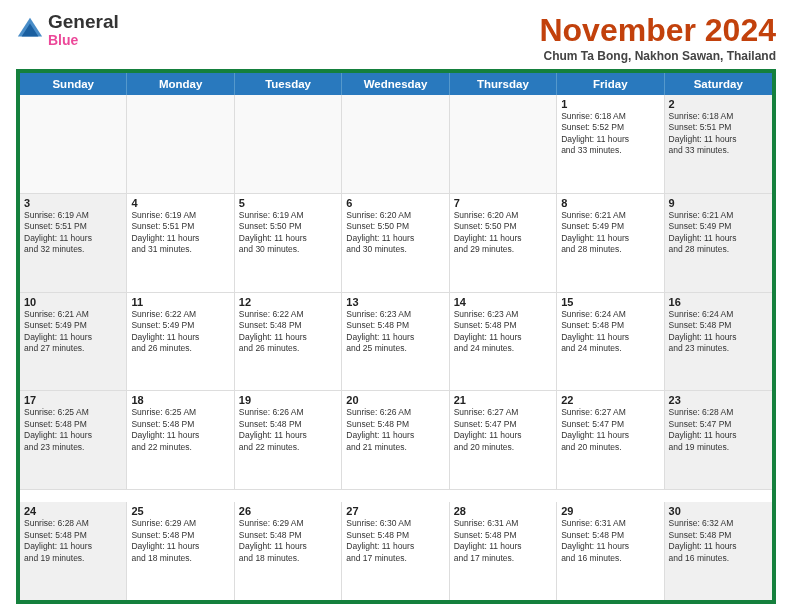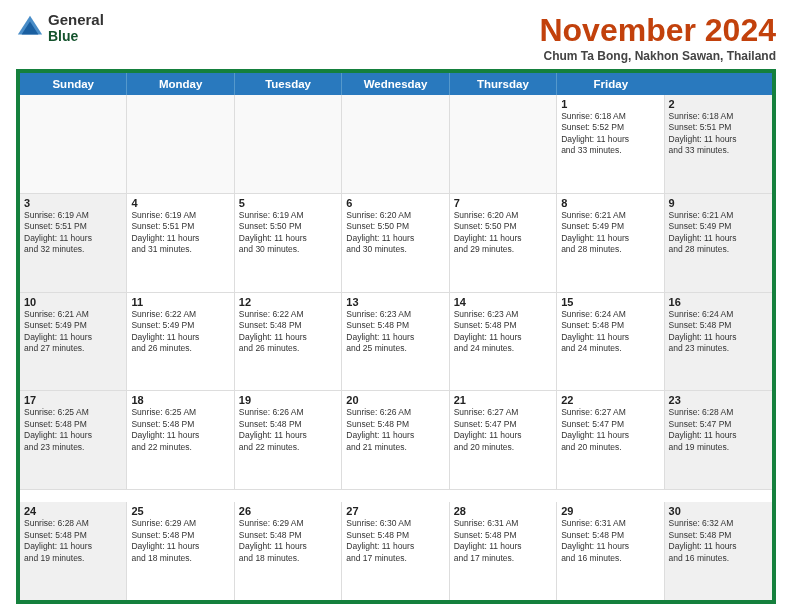--- a/index.html
+++ b/index.html
@@ -27,29 +27,29 @@
       display: flex;
       align-items: center;
       gap: 4px;
     }
     .logo-text {
       display: flex;
       flex-direction: column;
       line-height: 1.1;
     }
     .logo-general {
-      font-size: 15px;
+      font-size: 19px;
       font-weight: bold;
       color: #333;
       text-align: center;
     }
     .logo-blue {
       font-size: 14px;
       font-weight: bold;
-      color: #14532d;
+      color: #ec4899;
     }
     .logo-icon {
       width: 28px;
       height: 28px;
     }
     .title-section {
       text-align: right;
     }
     .month-title {
       font-size: 32px;
@@ -142,20 +142,21 @@
   </div>
 
   <div class="calendar">
     <div class="cal-header">
     <div class="cal-header-cell">Sunday</div>
         <div class="cal-header-cell">Monday</div>
         <div class="cal-header-cell">Tuesday</div>
         <div class="cal-header-cell">Wednesday</div>
         <div class="cal-header-cell">Thursday</div>
         <div class="cal-header-cell">Friday</div>
+        <div class="cal-header-cell">Saturday</div>
       </div>
     <div class="cal-body">
     <div class="cal-row">
           <div class="cal-cell empty"></div>
           <div class="cal-cell empty"></div>
           <div class="cal-cell empty"></div>
           <div class="cal-cell empty"></div>
           <div class="cal-cell empty"></div>
           <div class="cal-cell">
             <span class="day-num">1</span>

